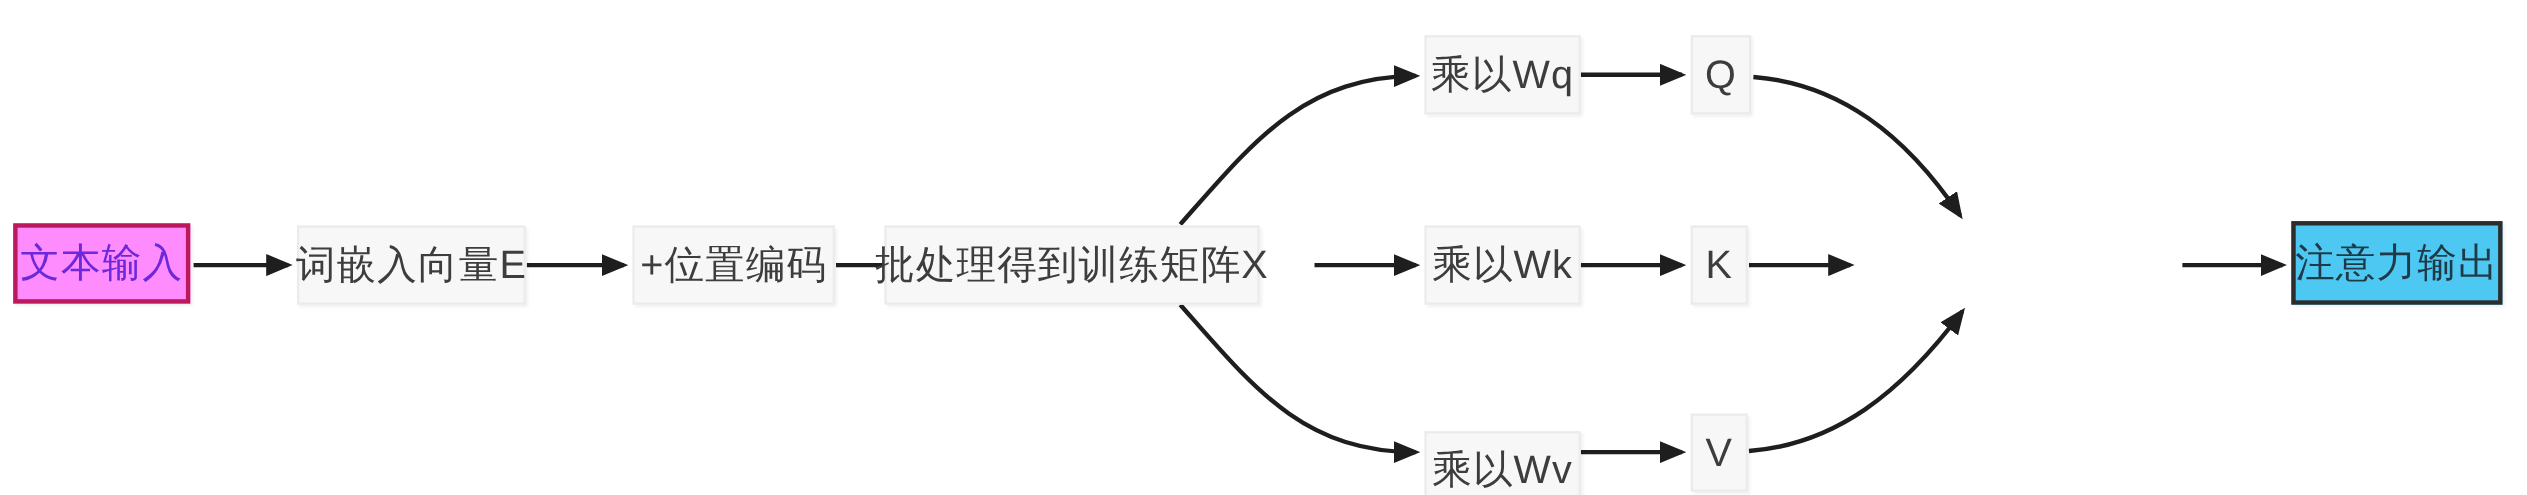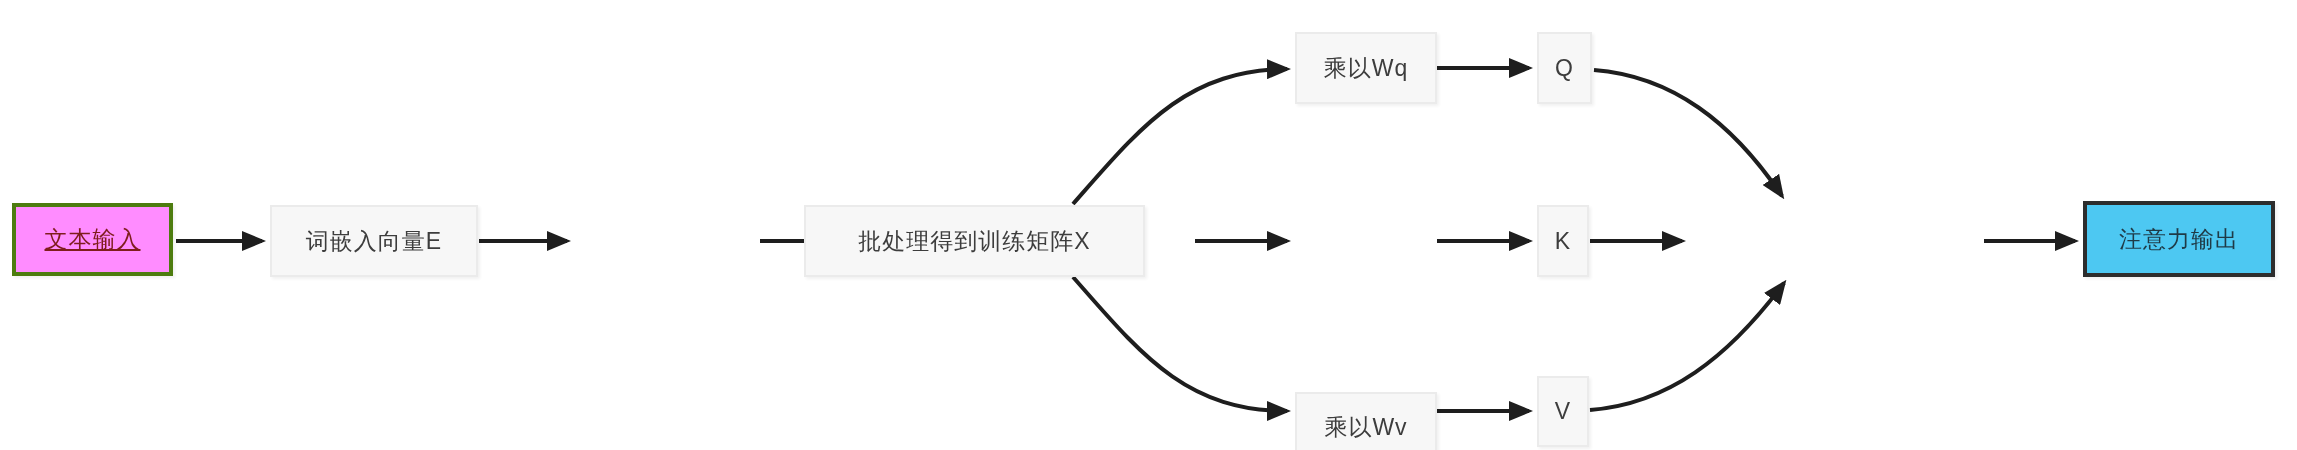--- a/index.html
+++ b/index.html
@@ -25,32 +25,31 @@
   }
   .node {
     position: absolute;
     box-sizing: border-box;
     display: flex;
     align-items: center;
     justify-content: center;
     background: #f7f7f7;
     border: 2px solid #ebebeb;
     color: #3d3d3d;
-    font-size: 23px;
+    font-size: 36px;
     font-weight: 400;
     letter-spacing: 1px;
     white-space: nowrap;
     box-shadow: 2px 2px 3px rgba(0,0,0,0.06);
     text-align: center;
   }
   .node.accent-input {
     background: #ff8cff;
-    border: 4px solid #4d7c0f;
-    color: #7f1d1d;
-    text-decoration: underline;
+    border: 4px solid #be185d;
+    color: #6d28d9;
   }
   .node.accent-output {
     background: #4dc8f2;
     border: 4px solid #2d2d2d;
     color: #1f3a46;
   }
 </style>
 </head>
 <body>
 
@@ -76,25 +75,27 @@
       <path d="M1590,241 L1682,241" marker-end="url(#arrowhead)"></path>
       <path d="M1590,410 C1668,404 1728,358 1784,283" marker-end="url(#arrowhead)"></path>
       <path d="M1984,241 L2075,241" marker-end="url(#arrowhead)"></path>
     </g>
   </svg>
 
   <div class="node accent-input" style="left:12px; top:203px; width:161px; height:73px;">文本输入</div>
 
   <div class="node" style="left:270px; top:205px; width:208px; height:72px;">词嵌入向量E</div>
 
+  <div class="node" style="left:575px; top:205px; width:184px; height:72px;">+位置编码</div>
 
   <div class="node" style="left:804px; top:205px; width:341px; height:72px;">批处理得到训练矩阵X</div>
 
   <div class="node" style="left:1295px; top:32px; width:142px; height:72px;">乘以Wq</div>
 
+  <div class="node" style="left:1295px; top:205px; width:142px; height:72px;">乘以Wk</div>
 
   <div class="node" style="left:1295px; top:376px; width:142px; height:71px;margin-top:16px;">乘以Wv</div>
 
   <div class="node" style="left:1537px; top:32px; width:55px; height:72px;">Q</div>
 
   <div class="node" style="left:1537px; top:205px; width:52px; height:72px;">K</div>
 
   <div class="node" style="left:1537px; top:376px; width:52px; height:71px;">V</div>
 
 

